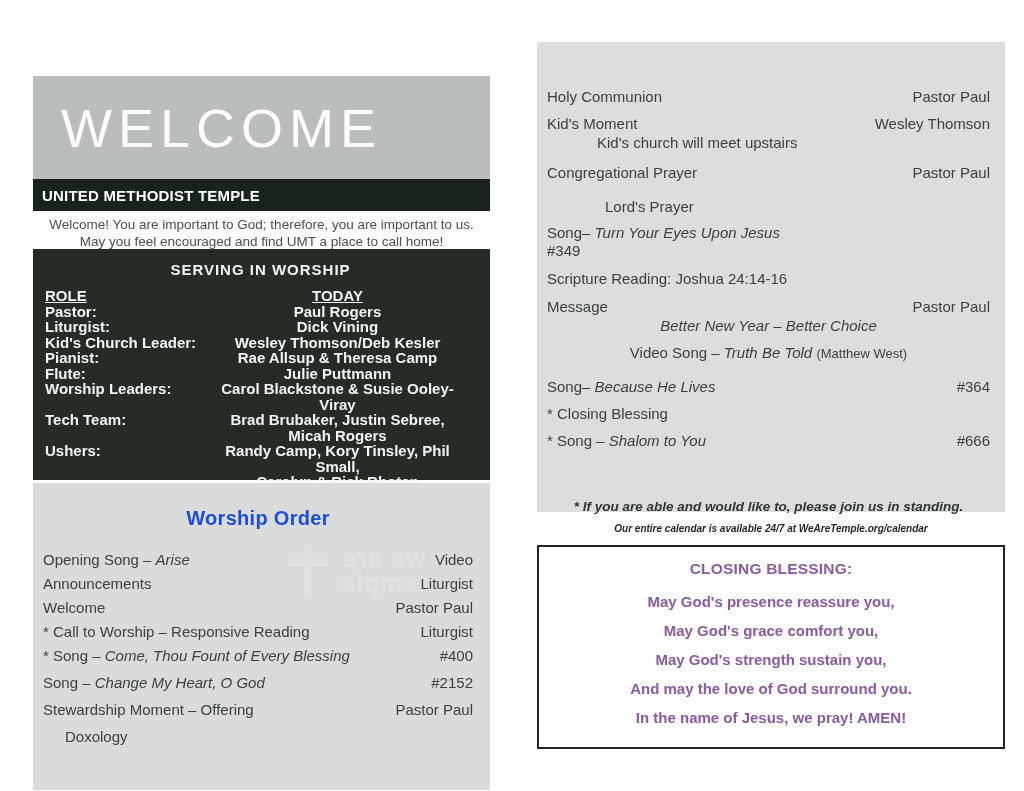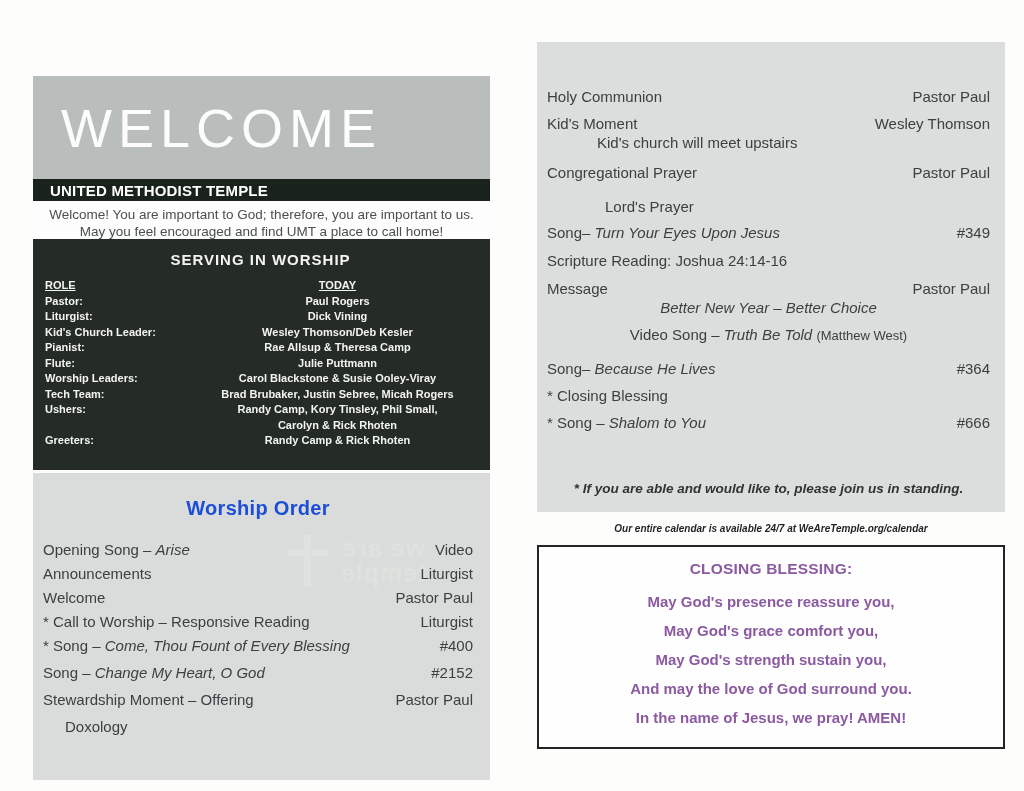--- a/index.html
+++ b/index.html
@@ -12,29 +12,29 @@
     overflow:hidden;
   }
   .page { position:absolute; }
 
   
   #pageLeft { left:33px; top:40px; width:457px;margin-top:36px; }
 
   .banner { height:103px; background:#b9bdbc; display:flex; align-items:center; padding-left:28px; }
   .banner-text { font-size:54px; font-weight:300; letter-spacing:6px; color:#fbfcfb; line-height:1; }
 
-  .name-bar { height:22px; background:#1a221c; display:flex; align-items:center; padding-left:17px; }
+  .name-bar { height:32px; background:#1a221c; display:flex; align-items:center; padding-left:9px; }
   .name-text { color:#ffffff; font-weight:bold; font-size:15px; letter-spacing:0.2px; }
 
   .welcome-note { background:#fcfdfc; padding:5px 6px 7px; text-align:center;
                   font-size:13.5px; line-height:17px; color:#4b4f50; height:38px; }
 
   .serving { background:#242c25; height:231px; padding:12px 14px 0 12px; color:#f3f4f3; }
   .serving-title { text-align:center; font-weight:bold; font-size:15px; letter-spacing:1px; margin-bottom:10px; }
-  .srow { display:flex; font-size:11px; font-weight:bold; line-height:15.5px; }
+  .srow { display:flex; font-size:15px; font-weight:bold; line-height:15.5px; }
   .srole { width:168px; flex:none; }
   .stoday { flex:1; text-align:center; padding-right:14px; }
   .stoday span { display:block; }
   .uline { text-decoration:underline; }
 
   .order-panel { background:#dadcdb; height:307px; margin-top:3px; padding:24px 17px 0 10px; position:relative; }
   .order-title { text-align:center; font-weight:bold; font-size:20px; color:#1d4ed8;
                  margin-bottom:20px; letter-spacing:0.3px; }
   .orow { display:flex; justify-content:space-between; font-size:15px; line-height:19px;
           margin-bottom:5px; color:#3c4042; position:relative; z-index:2; }
@@ -51,21 +51,21 @@
                 line-height:25px; letter-spacing:1px; text-align:center; }
 
   
   #pageRight { left:537px; top:42px; width:468px; }
 
   .right-panel { background:#dcdedd; height:470px; padding:46px 15px 0 10px;
                  font-size:15px; color:#3c4042; }
   .rrow { display:flex; justify-content:space-between; line-height:18px; margin-bottom:9px; }
   .mb1  { margin-bottom:1px; }
   .mb8  { margin-bottom:8px; }
-  .mb10 { margin-bottom:10px; }
+  .mb10 { margin-bottom:10px;flex-direction:column; }
   .mb12 { margin-bottom:12px; }
   .mb16 { margin-bottom:16px; }
   .sub1 { padding-left:50px; }
   .sub2 { padding-left:58px; }
   .centerrow { display:block; text-align:center; }
   .post { font-size:13px; }
 
   .standing-note { margin-top:48px; text-align:center; font-size:13.5px;
                    font-weight:bold; font-style:italic; color:#2f3335; line-height:17px; }
 

